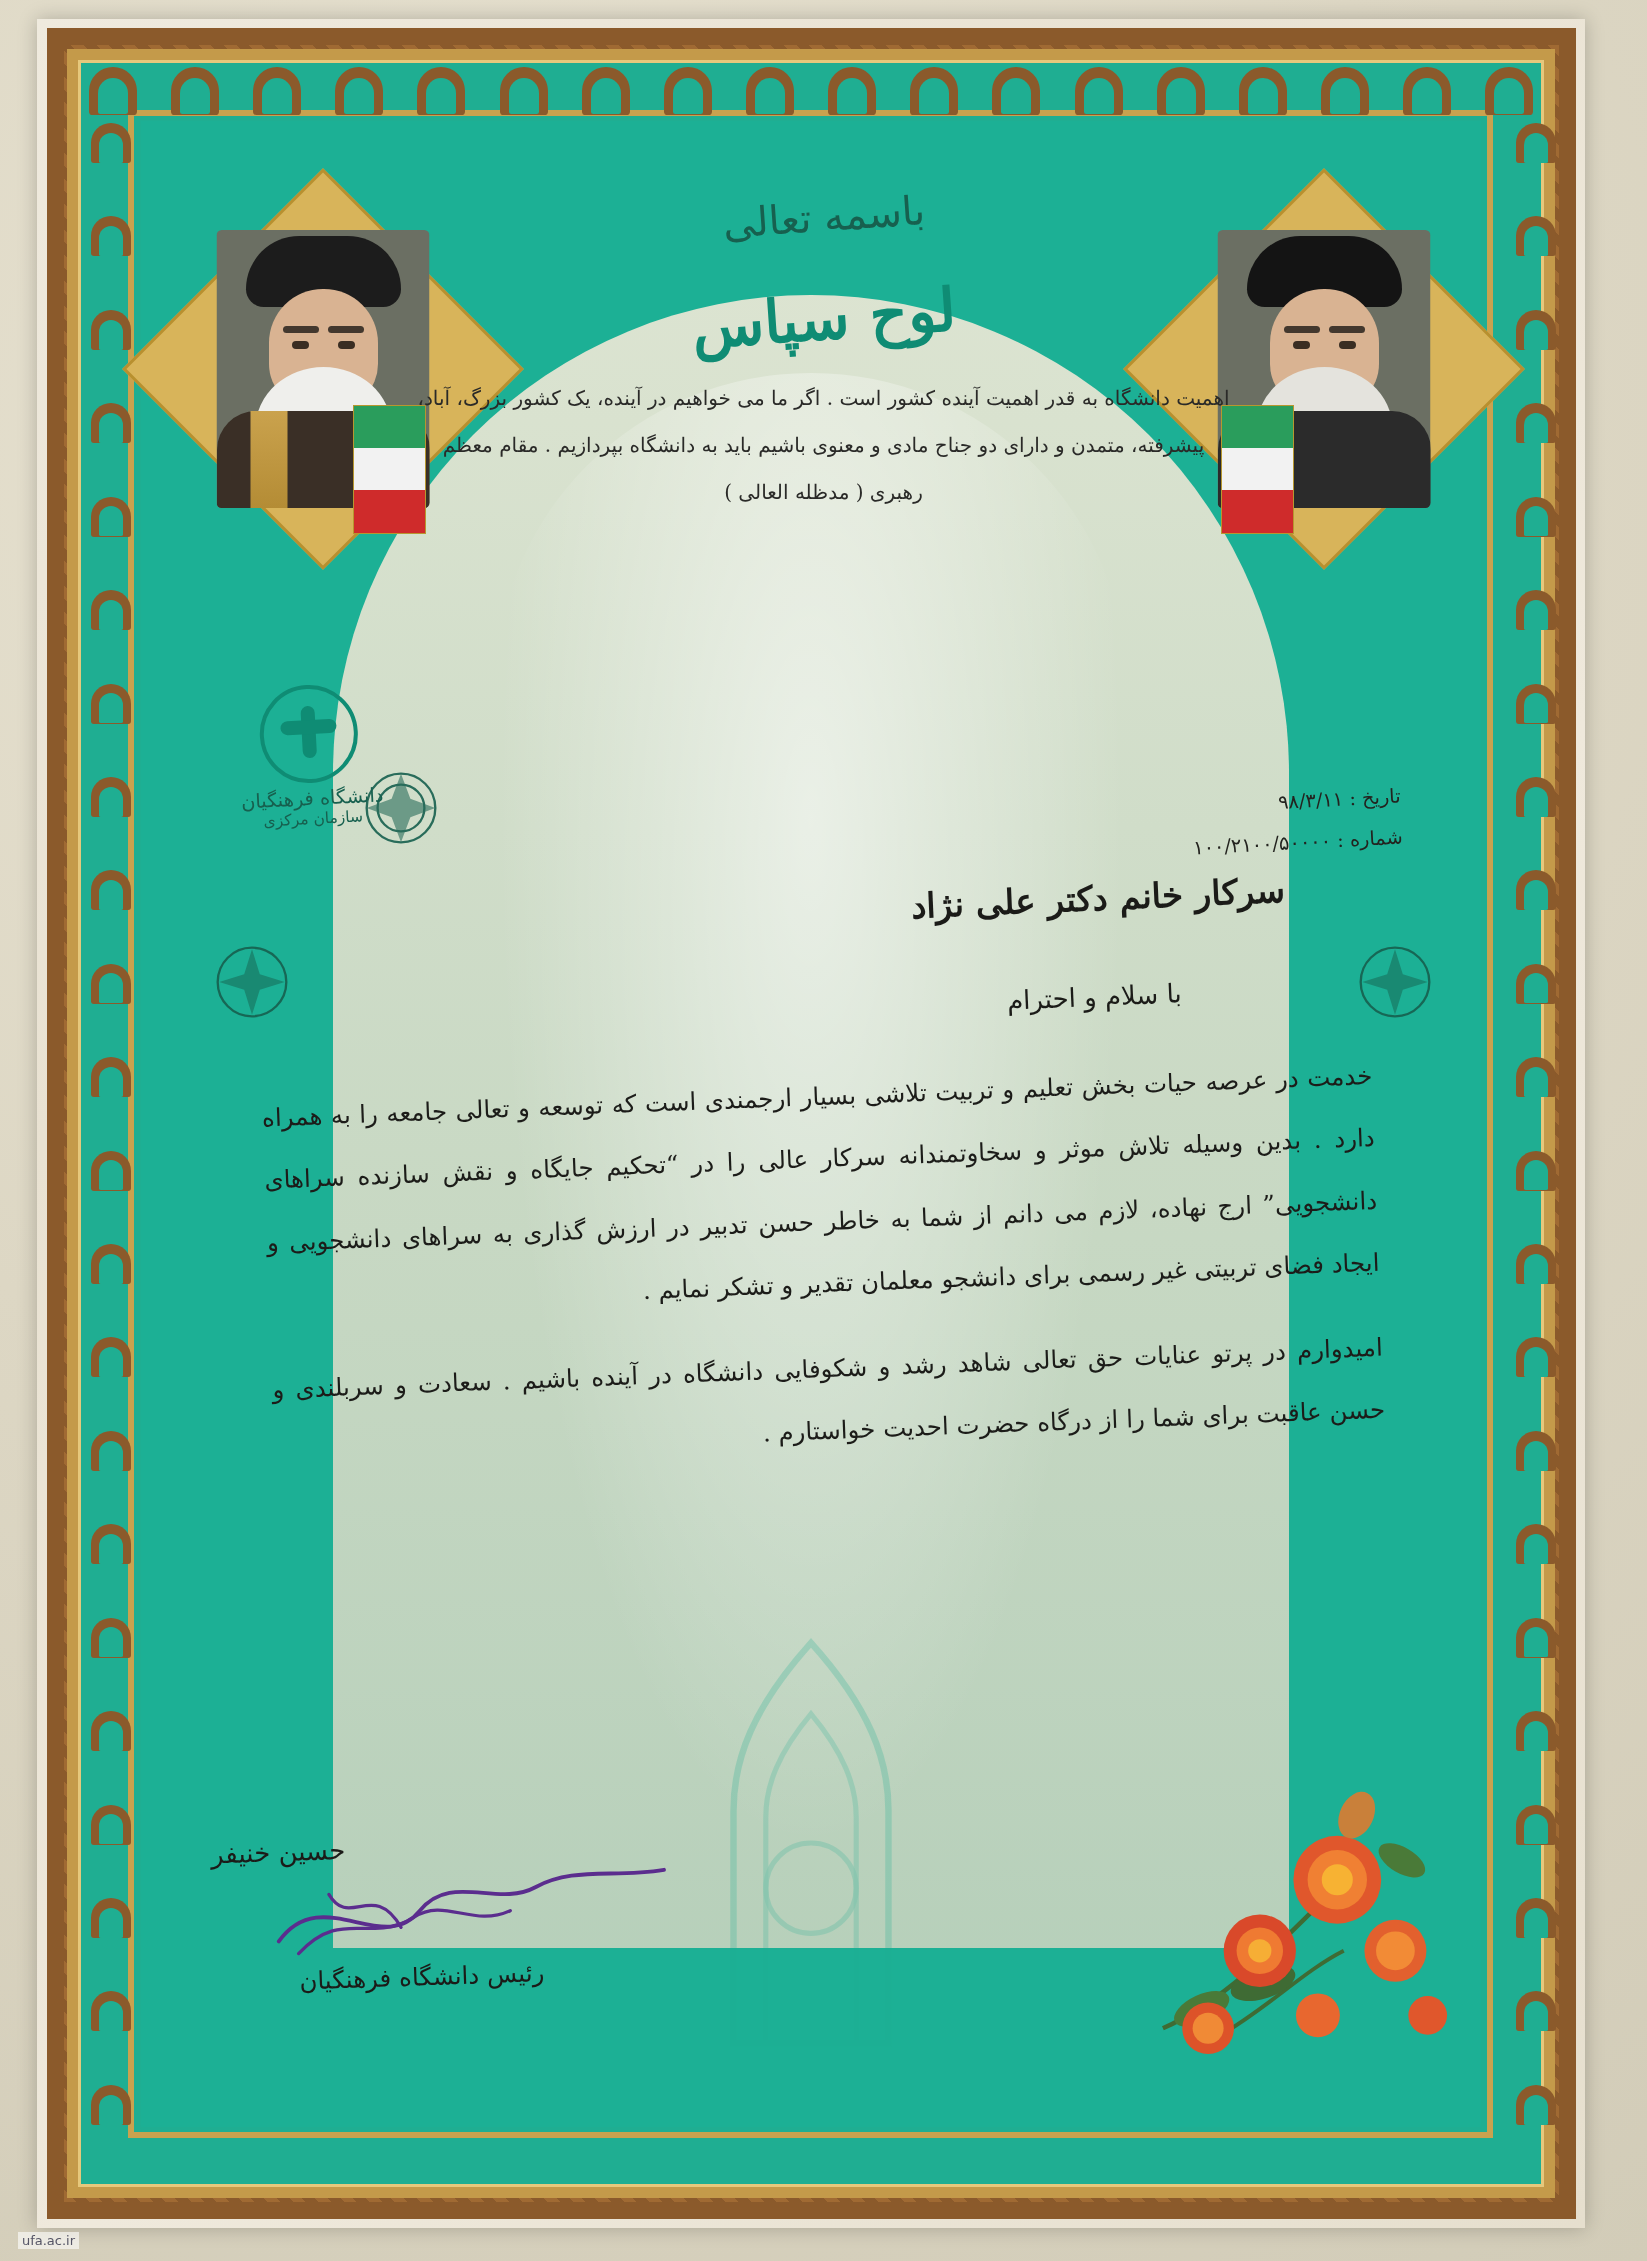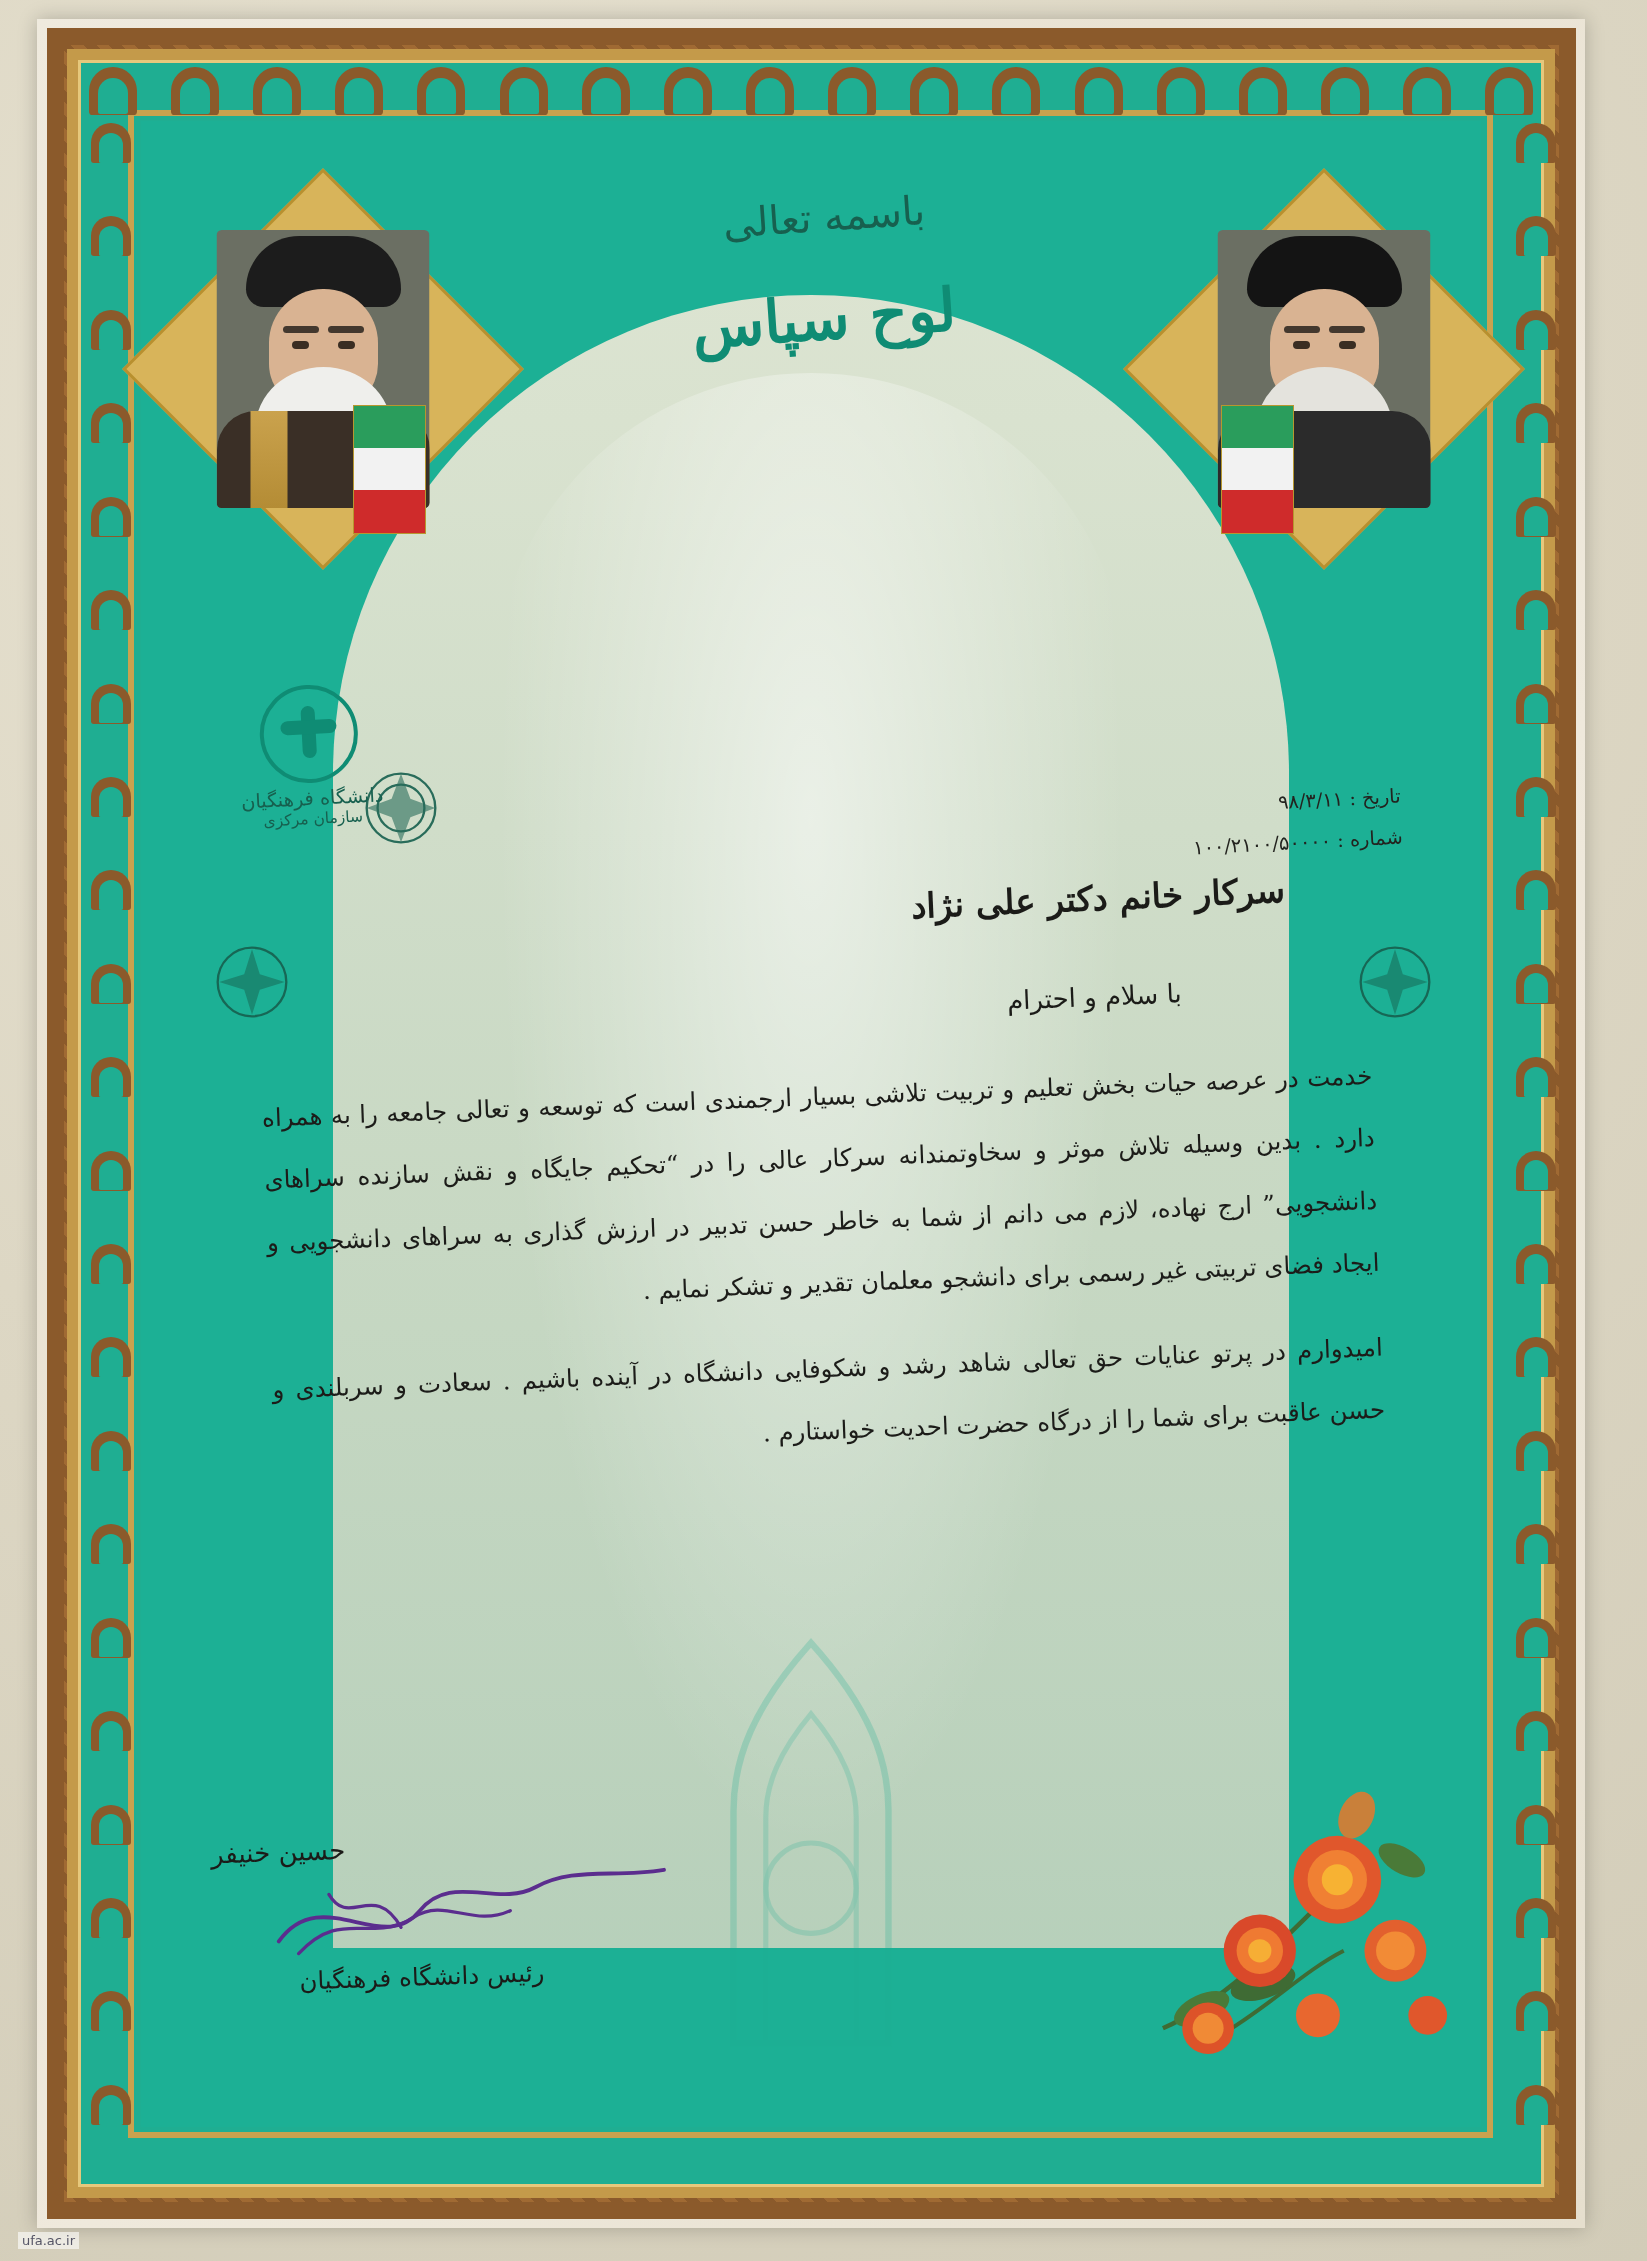--- a/index.html
+++ b/index.html
@@ -533,20 +533,21 @@
         <div class="beard grey"></div>
         <div class="robe"></div>
       </div>
     </div>
     <div class="flag right-flag"></div>
   </div>
 
   <div class="basmala">باسمه تعالی</div>
   <div class="title-lowh">لوح سپاس</div>
 
+  <div class="quote">اهمیت دانشگاه به قدر اهمیت آینده کشور است . اگر ما می خواهیم در آینده، یک کشور بزرگ، آباد، پیشرفته، متمدن و دارای دو جناح مادی و معنوی باشیم باید به دانشگاه بپردازیم . مقام معظم رهبری ( مدظله العالی )</div>
 
   <div class="logo-org">
     <div class="mark"></div>
     <div class="l1">دانشگاه فرهنگیان</div>
     <div class="l2">سازمان مرکزی</div>
   </div>
 
   <div class="meta">
     <div>
       <span>تاریخ :</span>

